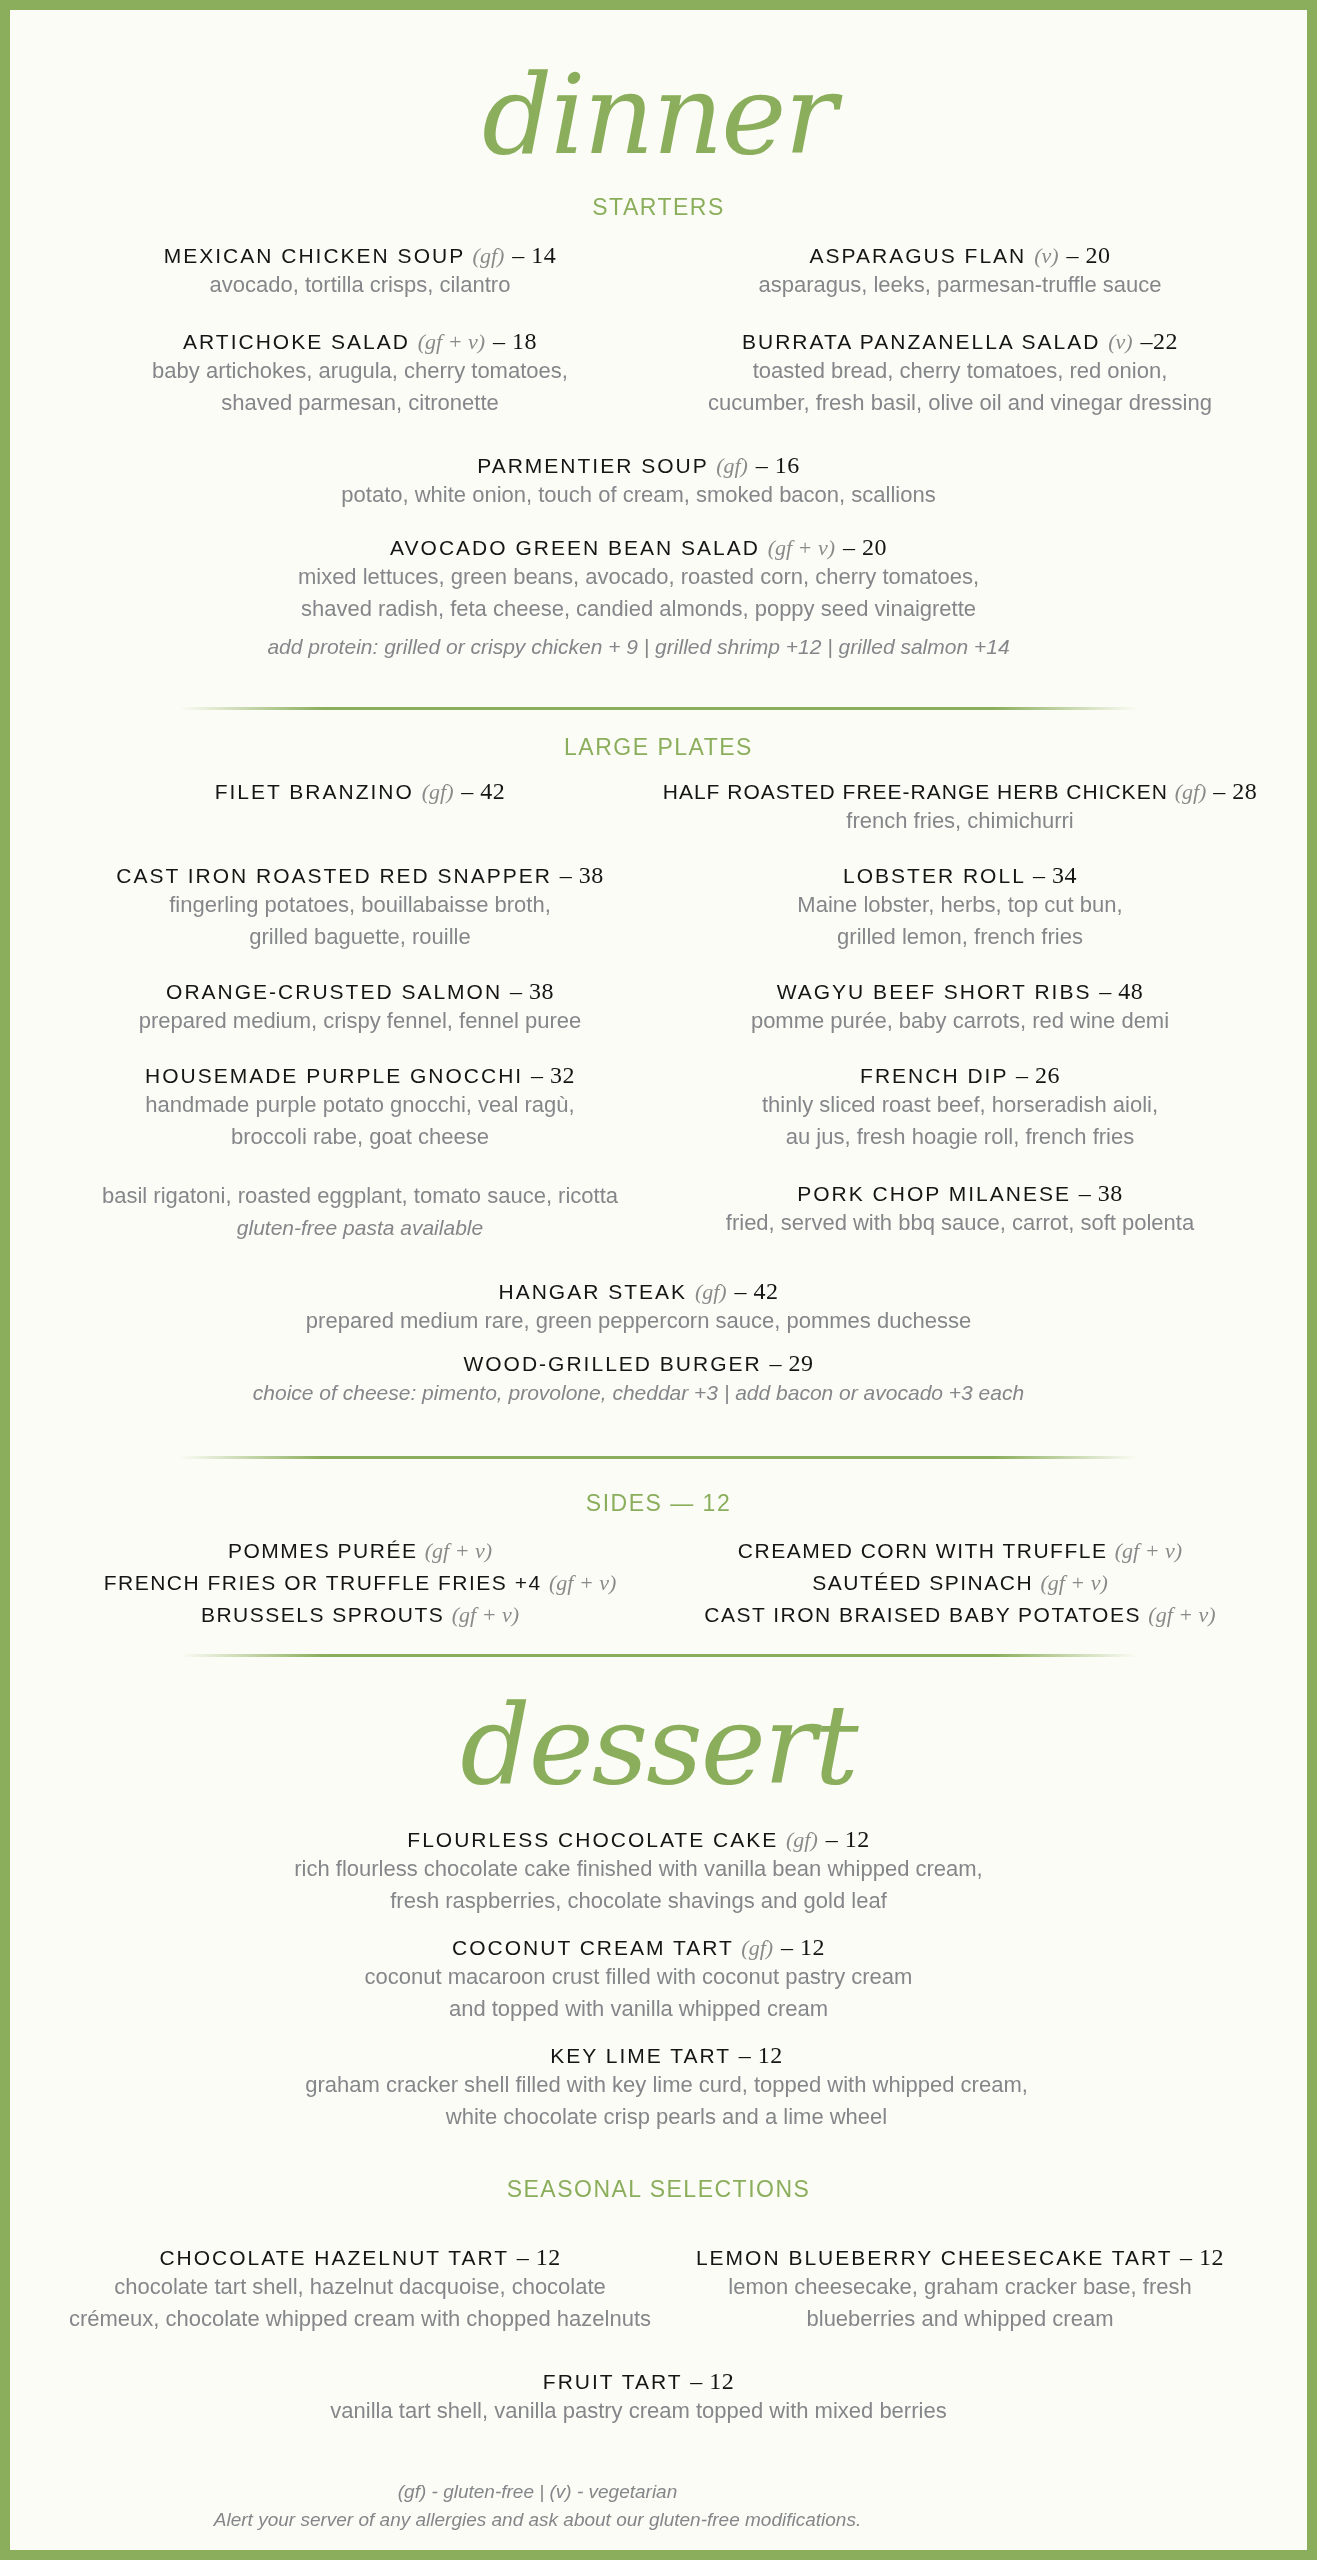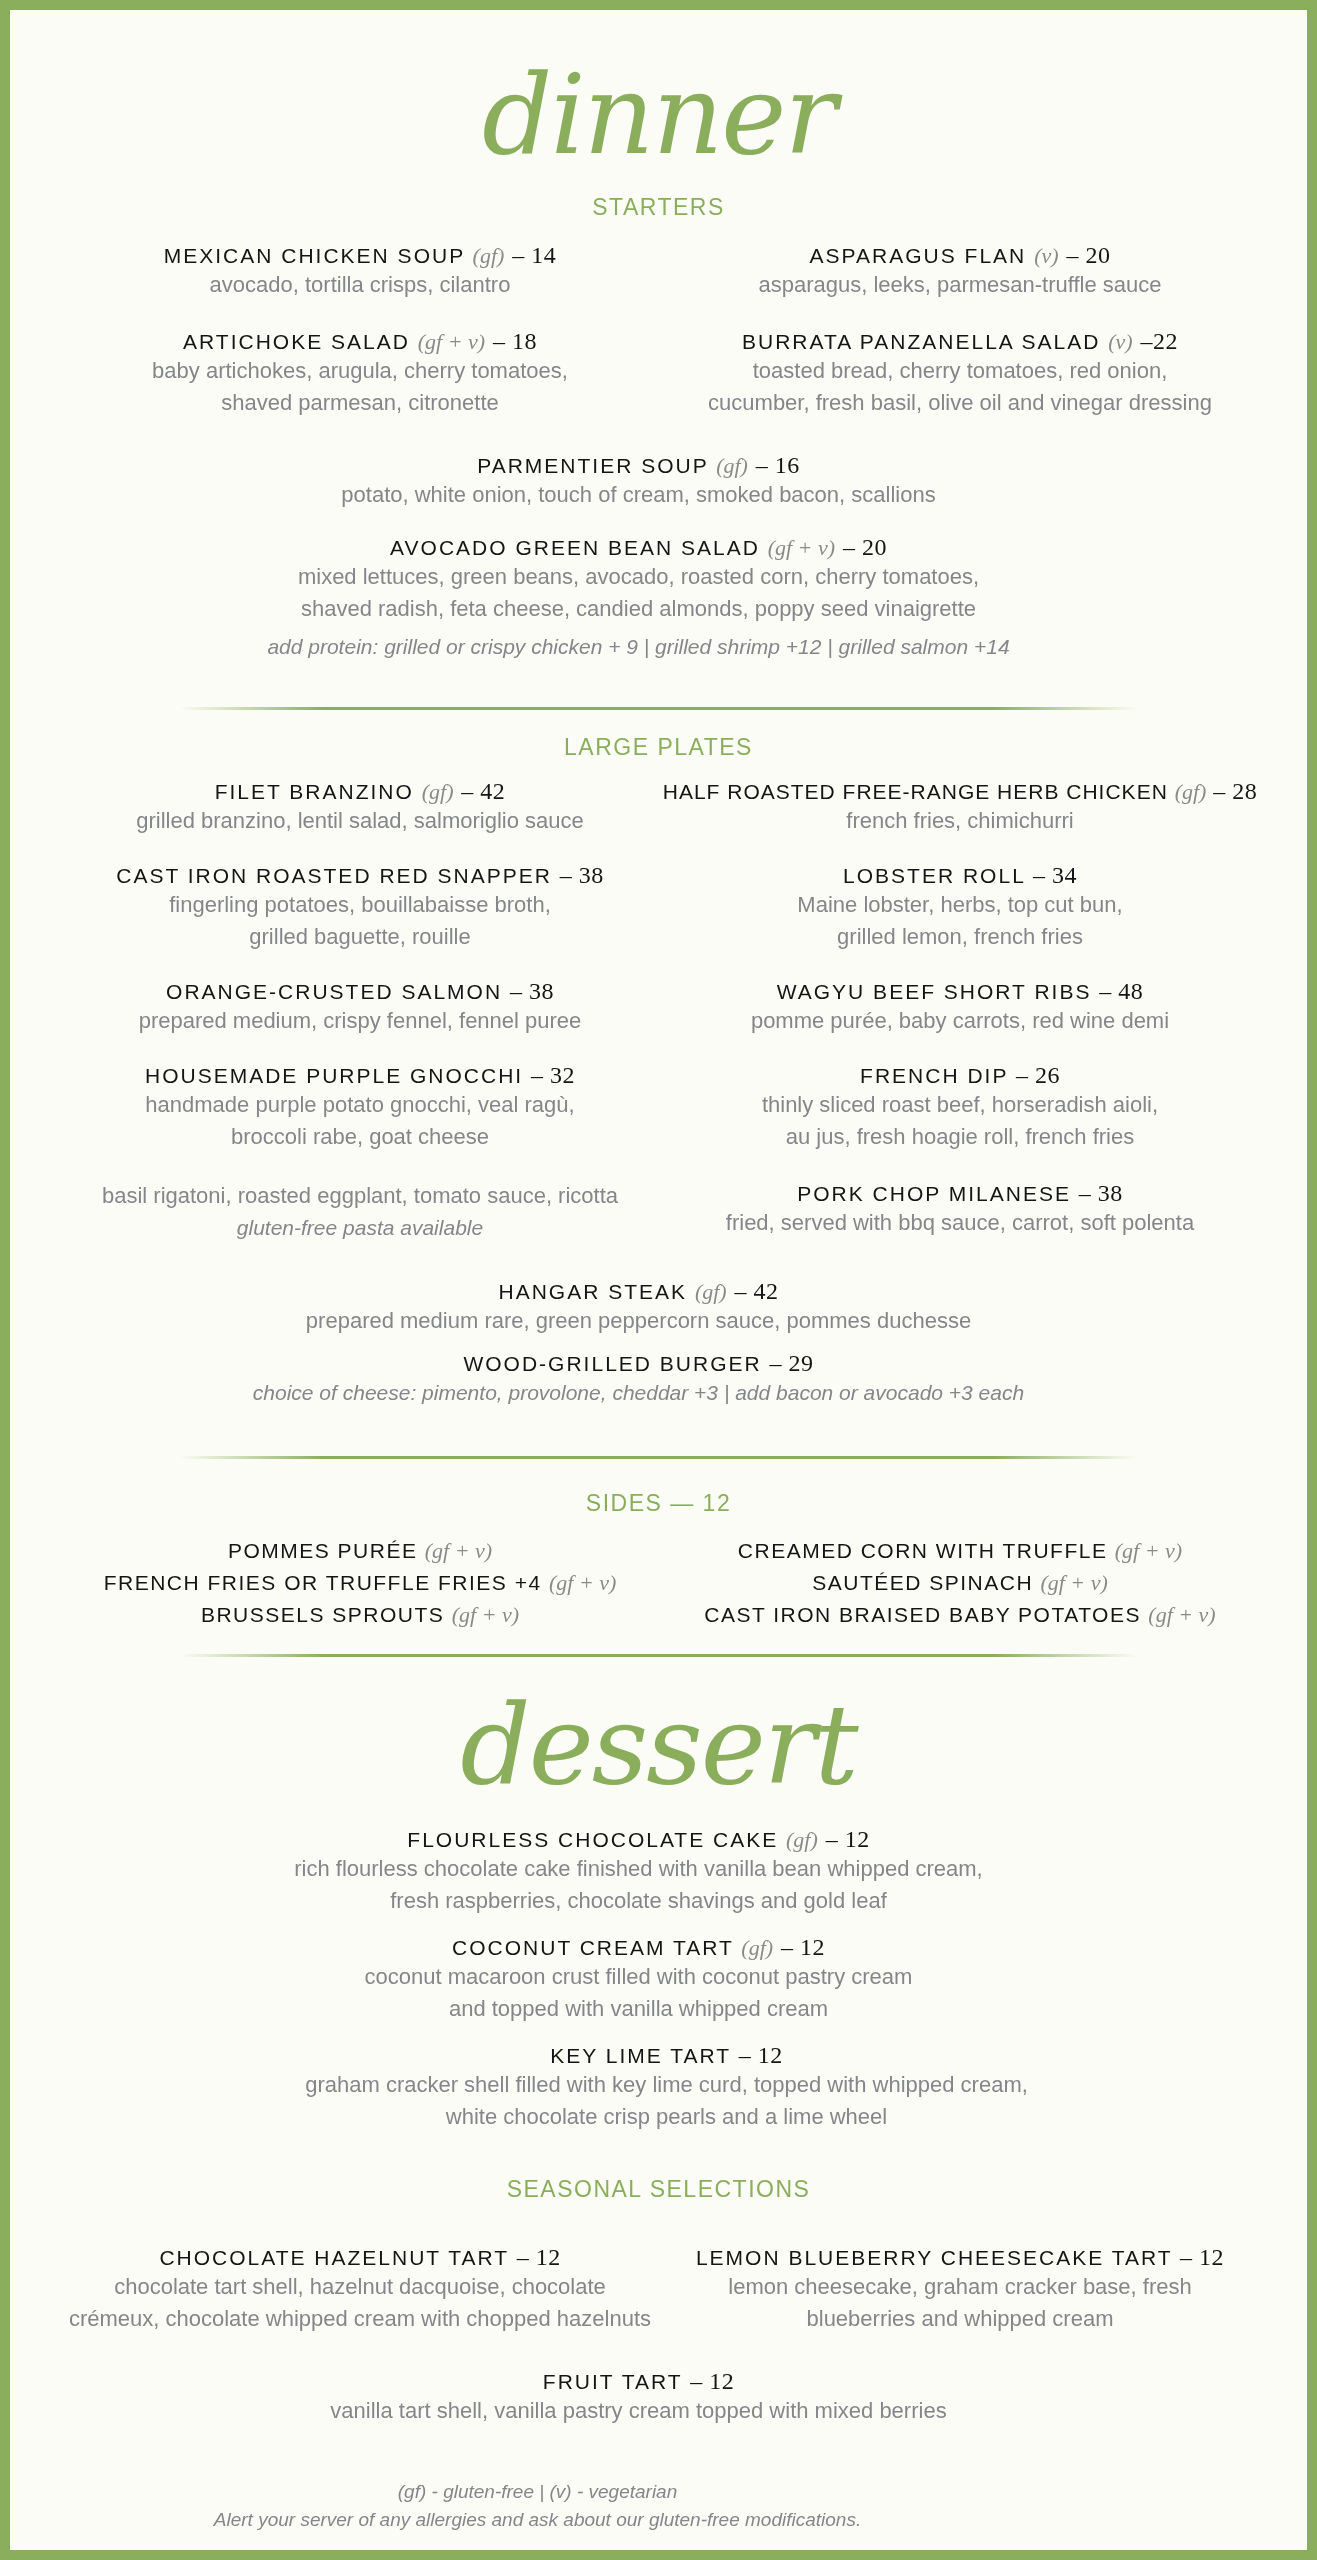--- a/index.html
+++ b/index.html
@@ -60,21 +60,20 @@
     <div class="desc">shaved radish, feta cheese, candied almonds, poppy seed vinaigrette</div>
     <div class="note" style="margin-top:6px;">add protein: grilled or crispy chicken + 9 | grilled shrimp +12 | grilled salmon +14</div>
   </div>
 
   <div class="divider" style="top:697px;"></div>
 
   <div class="section-title" style="top:724px;">LARGE PLATES</div>
 
   <div class="item col-left" style="top:768px;">
     <div class="name"><span>FILET BRANZINO</span> <span class="tag">(gf)</span> <span class="price">– 42</span></div>
-    <div class="desc">grilled branzino, lentil salad, salmoriglio sauce</div>
   </div>
   <div class="item col-right" style="top:768px;">
     <div class="name" style="letter-spacing:1px;"><span>HALF ROASTED FREE-RANGE HERB CHICKEN</span> <span class="tag">(gf)</span> <span class="price">– 28</span></div>
     <div class="desc">french fries, chimichurri</div>
   </div>
 
   <div class="item col-left" style="top:852px;">
     <div class="name"><span>CAST IRON ROASTED RED SNAPPER</span> <span class="price">– 38</span></div>
     <div class="desc">fingerling potatoes, bouillabaisse broth,</div>
     <div class="desc">grilled baguette, rouille</div>

